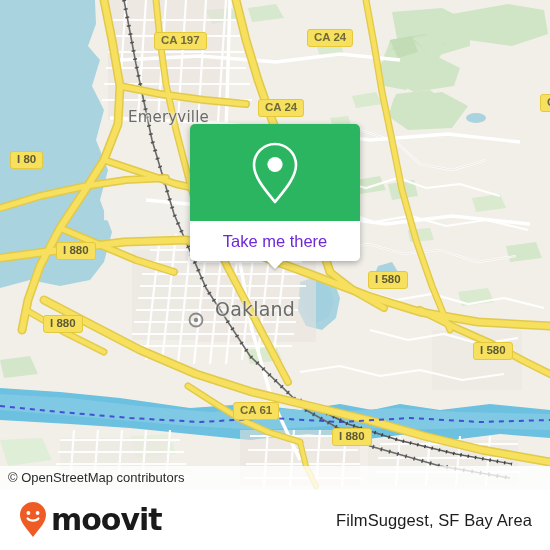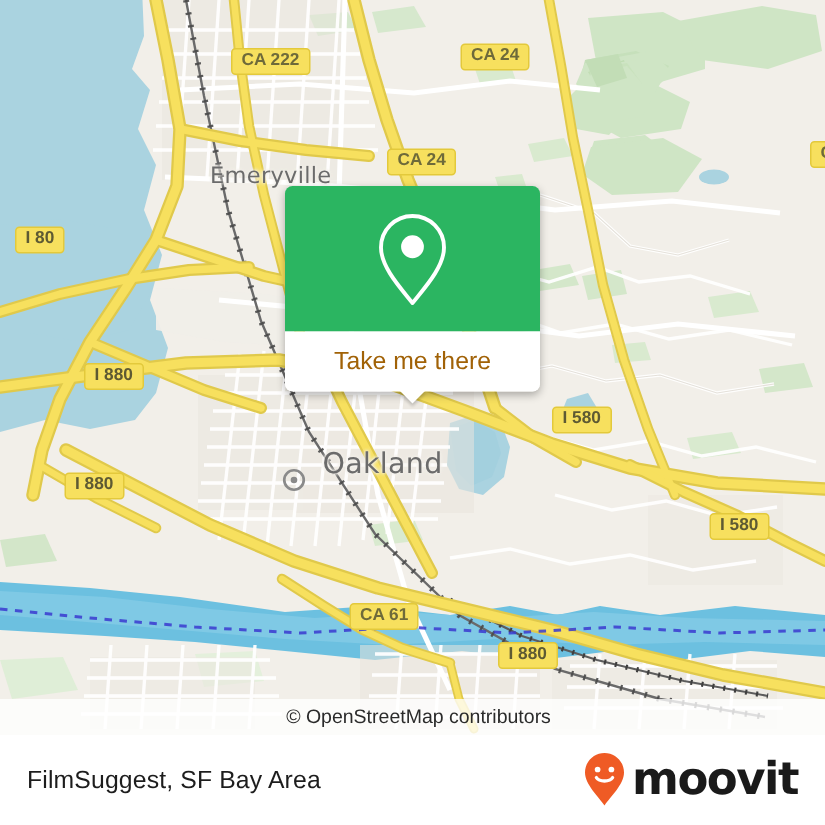--- a/index.html
+++ b/index.html
@@ -24,32 +24,32 @@
   .shield{position:absolute;background:#f7e05e;border:1.5px solid #e3c93b;
           border-radius:3px;color:#6e6a3a;font-size:11.5px;font-weight:bold;
           padding:1px 6px 2px 6px;white-space:nowrap;line-height:13px;
           font-family:"Liberation Sans", sans-serif;}
   .shield.i{color:#5e5a33;}
 
   
   #attrib{position:absolute;left:0;bottom:0;width:100%;
           background:rgba(255,255,255,.78);
           font-size:13px;color:#2b2b2b;padding:4px 0 5px 8px;
-          box-sizing:border-box;font-family:"Liberation Sans", sans-serif;text-align:center;}
+          box-sizing:border-box;font-family:"Liberation Sans", sans-serif;}
 
   
   #popup{position:absolute;left:190px;top:124px;width:170px;
          border-radius:5px;overflow:visible;
          box-shadow:0 2px 6px rgba(0,0,0,.30);
          font-family:"Liberation Sans", sans-serif;}
   #popup-head{background:#2bb561;height:97px;border-radius:5px 5px 0 0;
               display:flex;align-items:center;justify-content:center;}
   #popup-body{background:#fff;height:40px;border-radius:0 0 5px 5px;
               display:flex;align-items:center;justify-content:center;
-              color:#a16207;font-size:16.5px;}
+              color:#6d28d9;font-size:16.5px;}
   #popup-tail{position:absolute;left:50%;bottom:-8px;margin-left:-9px;
               width:0;height:0;border-left:9px solid transparent;
               border-right:9px solid transparent;border-top:9px solid #fff;
               filter:drop-shadow(0 2px 1px rgba(0,0,0,.18));}
 
   
   #footer{position:absolute;left:0;top:490px;width:550px;height:60px;
           background:#fff;display:flex;align-items:center;
           justify-content:space-between;box-sizing:border-box;
           padding:0 18px 0 18px;}
@@ -264,24 +264,24 @@
                  L410,418 L480,422 L550,420"></path>
       </g>
 
       <g>
         <circle cx="196" cy="320" r="6.5" fill="none" stroke="#8a8a8a" stroke-width="1.8"></circle>
         <circle cx="196" cy="320" r="2.2" fill="#8a8a8a"></circle>
       </g>
 
     </svg>
 
-    <div class="city-label city-mid" style="left:140px;top:108px;">Emeryville</div>
+    <div class="city-label city-mid" style="left:128px;top:108px;">Emeryville</div>
     <div class="city-label city-big" style="left:215px;top:298px;">Oakland</div>
 
-    <div class="shield" style="left:154px;top:32px;">CA 222</div>
+    <div class="shield" style="left:154px;top:32px;">CA 197</div>
     <div class="shield" style="left:307px;top:29px;">CA 24</div>
     <div class="shield" style="left:258px;top:99px;">CA 24</div>
     <div class="shield i" style="left:10px;top:151px;">I 80</div>
     <div class="shield i" style="left:56px;top:242px;">I 880</div>
     <div class="shield i" style="left:43px;top:315px;">I 880</div>
     <div class="shield i" style="left:368px;top:271px;">I 580</div>
     <div class="shield i" style="left:473px;top:342px;">I 580</div>
     <div class="shield" style="left:205px;top:402px;margin-left:28px;">CA 61</div>
     <div class="shield i" style="left:332px;top:428px;">I 880</div>
     <div class="shield" style="left:540px;top:94px;overflow:hidden;">C</div>
@@ -295,26 +295,26 @@
         <path d="M27,4 C15.4,4 6,13.4 6,25 C6,38 19,52 27,62
                  C35,52 48,38 48,25 C48,13.4 38.6,4 27,4 Z" fill="none" stroke="#ffffff" stroke-width="2.6" stroke-linejoin="round"></path>
         <circle cx="27" cy="24.5" r="7.6" fill="#ffffff"></circle>
       </svg>
     </div>
     <div id="popup-body">Take me there</div>
     <div id="popup-tail"></div>
   </div>
 
   <div id="footer">
-    <div id="footer-title">FilmSuggest, SF Bay Area</div>
     <div id="brand">
       <svg width="30" height="38" viewBox="0 0 30 38">
         <path d="M15,1 C7.8,1 2,6.8 2,14 C2,22 11,30 15,36
                  C19,30 28,22 28,14 C28,6.8 22.2,1 15,1 Z" fill="#ef5b25"></path>
         <circle cx="10.4" cy="12" r="1.9" fill="#ffffff"></circle>
         <circle cx="19.6" cy="12" r="1.9" fill="#ffffff"></circle>
         <path d="M9.6,17.4 C11.6,20.4 18.4,20.4 20.4,17.4" fill="none" stroke="#ffffff" stroke-width="2.2" stroke-linecap="round"></path>
       </svg>
       <span id="brand-word">moovit</span>
     </div>
+    <div id="footer-title">FilmSuggest, SF Bay Area</div>
   </div>
 
 </div>
 
 </body></html>

